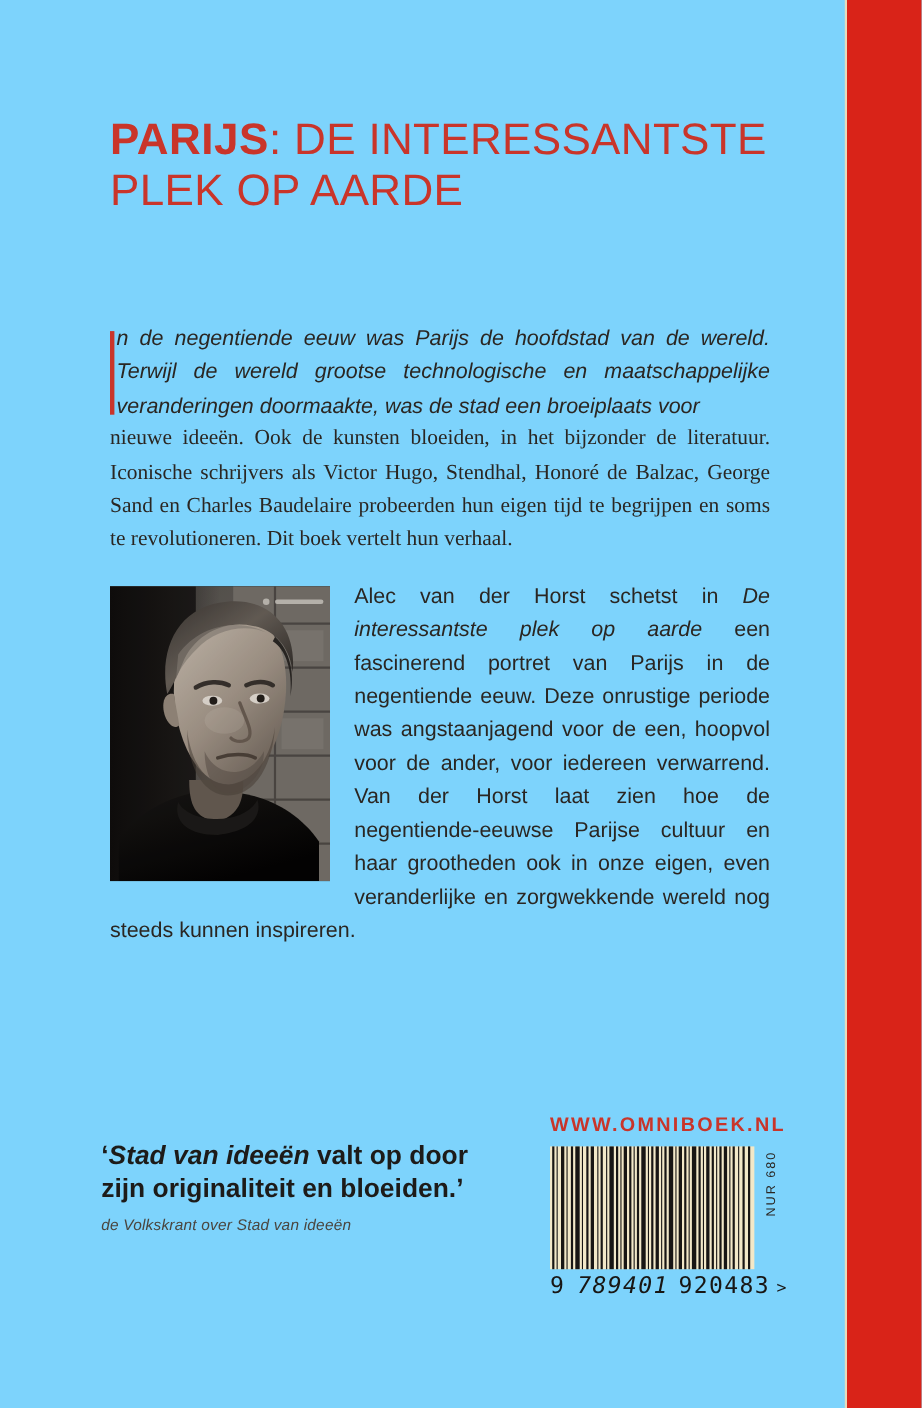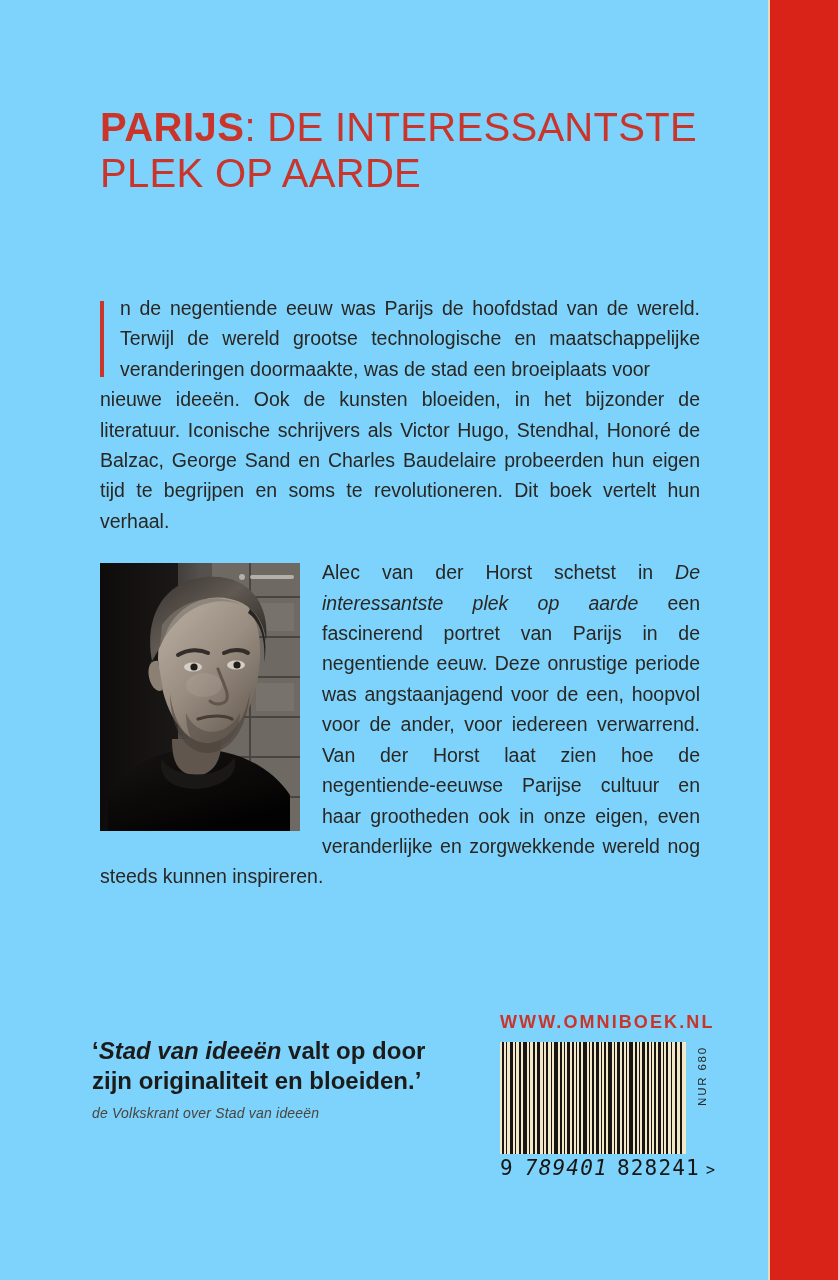--- a/index.html
+++ b/index.html
@@ -91,21 +91,21 @@
 
   
   .dropcap-rule {
     position: absolute;
     left: 0px;
     top: 8px;
     width: 4px;
     height: 76px;
     background: #C9352A;
   }
-  .para-lead { padding-left: 20px; }
+  .para-lead { padding-left: 6px; font-style: italic; }
 
   .para em { font-style: italic; }
 
   .author-name {
     color: #C9352A;
     font-weight: 700;
   }
 
   
   .photo {
@@ -206,21 +206,21 @@
       <h1 class="title"><span class="strong">PARIJS</span><span>: DE INTERESSANTSTE PLEK OP AARDE</span></h1>
     </div>
 
     <div class="copy">
 
       <div class="para para-lead">
         <span class="dropcap-rule"></span>
         <span>n de negentiende eeuw was Parijs de hoofdstad van de wereld. Terwijl de wereld grootse technologische en maatschappelijke veranderingen doormaakte, was de stad een broeiplaats voor</span>
       </div>
 
-      <div class="para" style="margin-top:-21px;">
+      <div class="para" style="margin-top:-21px;font-family:Liberation Serif, serif;">
         <span>nieuwe ideeën. Ook de kunsten bloeiden, in het bijzonder de literatuur. Iconische schrijvers als Victor Hugo, Stendhal, Honoré de Balzac, George Sand en Charles Baudelaire probeerden hun eigen tijd te begrijpen en soms te revolutioneren. Dit boek vertelt hun verhaal.</span>
       </div>
 
       <div class="para">
         
         <div class="photo">
           <svg viewBox="0 0 200 268" xmlns="http://www.w3.org/2000/svg" aria-hidden="true">
             <defs>
               <linearGradient id="bgWall" x1="0" y1="0" x2="1" y2="1">
                 <stop offset="0%" stop-color="#4e4b47"></stop>
@@ -376,20 +376,20 @@
             <rect x="180" y="0" width="2" height="112"></rect>
           </g>
         </svg>
 
         <div class="nur-code">NUR 680</div>
       </div>
 
       <div class="isbn-digits">
         <span class="isbn-lead">9</span>
         <span class="isbn-mid">789401</span>
-        <span>828241</span>
+        <span>920483</span>
         <span class="isbn-gt">&gt;</span>
       </div>
 
     </div>
 
   </div>
 </div>
 
 </body></html>

